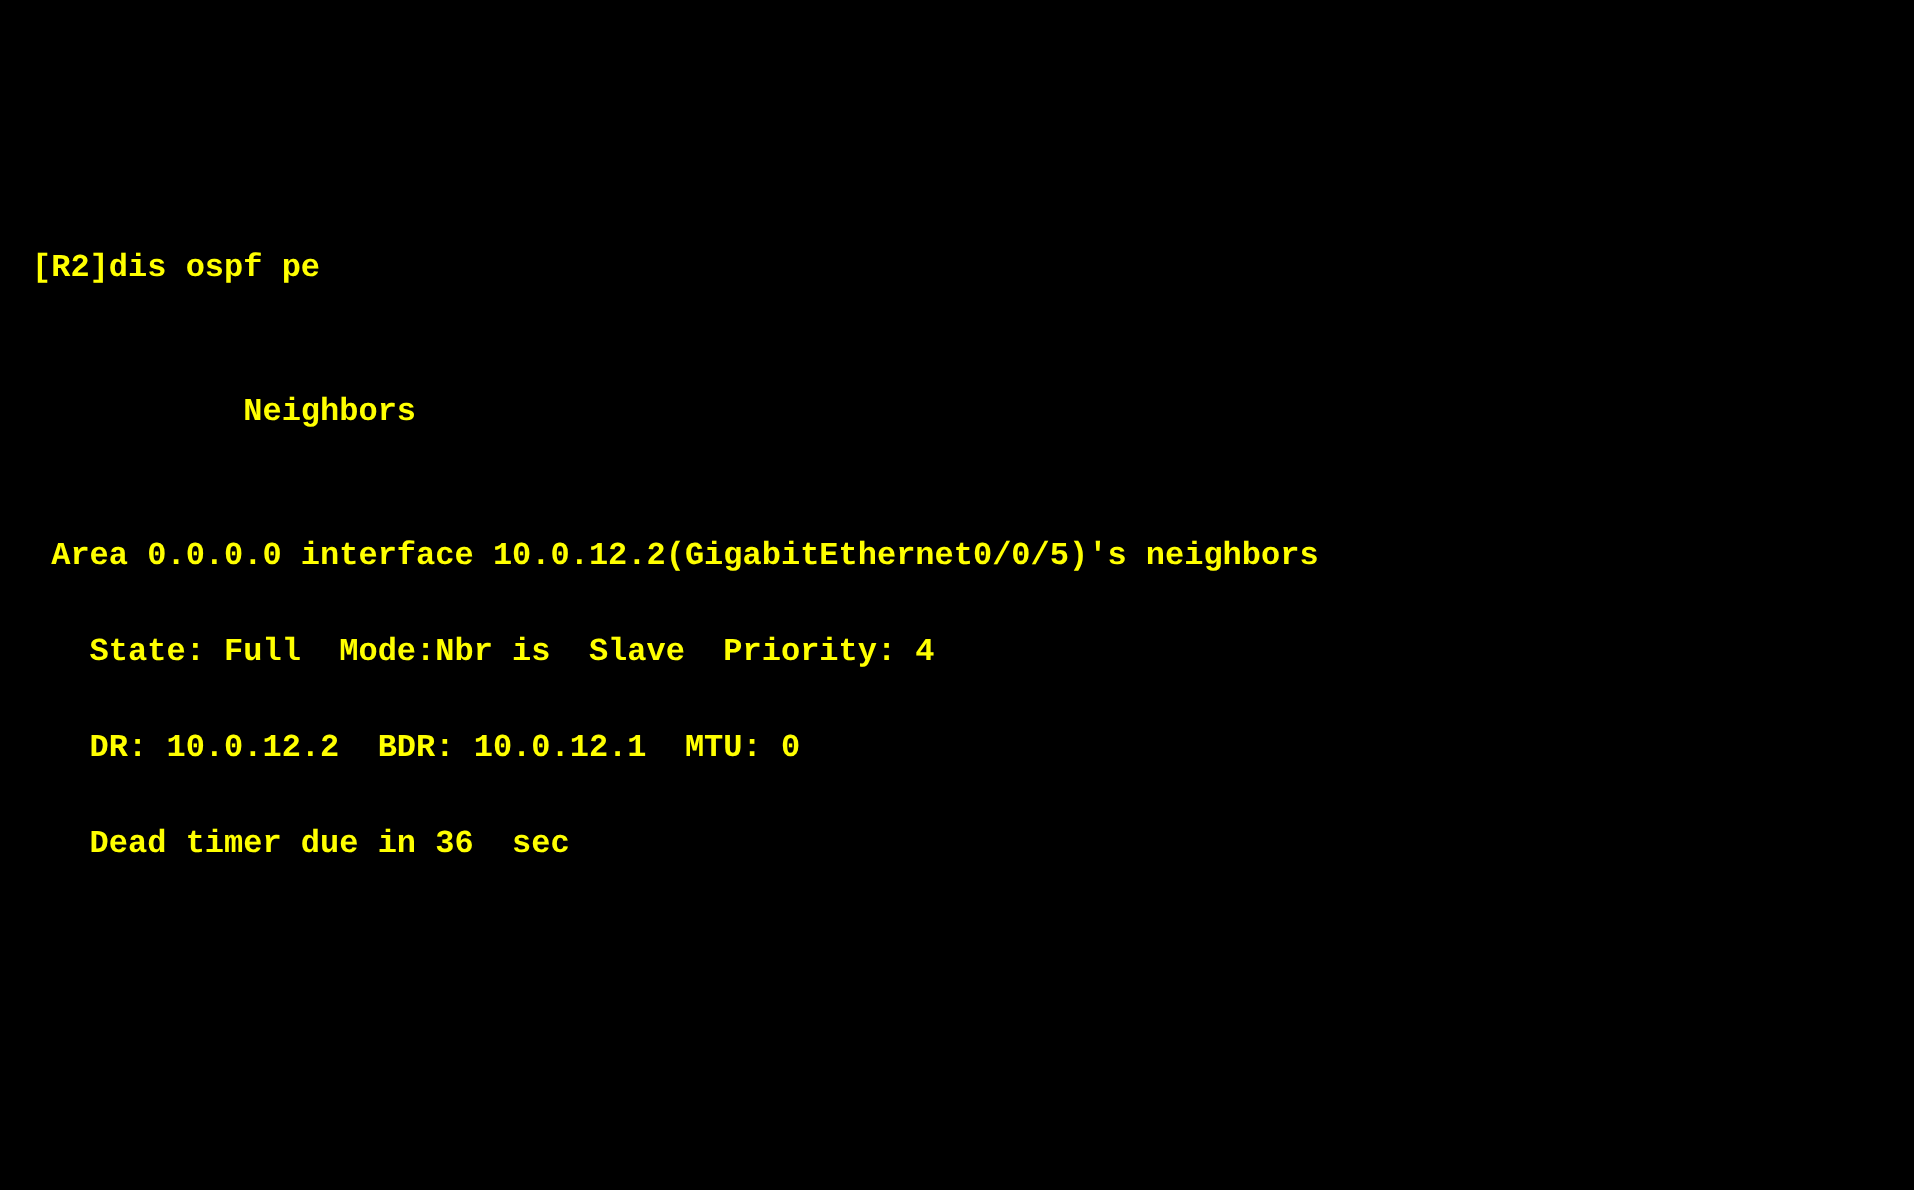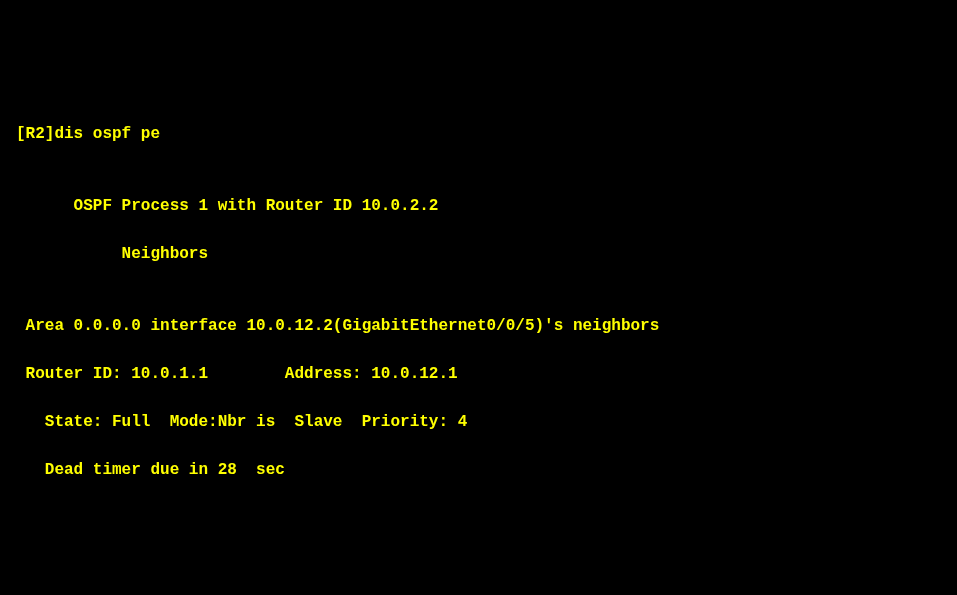--- a/index.html
+++ b/index.html
@@ -26,27 +26,26 @@
     }
   </style>
 </head>
 <body>
 
 
 
 <div>
 <span class="terminal-line">[R2]dis ospf pe</span>
 <span class="terminal-line"></span>
-<span class="terminal-line">      OSPF Process 1 with Router ID 10.0.2.2</span>
 <span class="terminal-line">           Neighbors</span>
 <span class="terminal-line"></span>
 <span class="terminal-line"> Area 0.0.0.0 interface 10.0.12.2(GigabitEthernet0/0/5)'s neighbors</span>
-<span class="terminal-line"> Router ID: 10.0.1.1        Address: 10.0.12.1</span>
 <span class="terminal-line">   State: Full  Mode:Nbr is  Slave  Priority: 4</span>
-<span class="terminal-line">   Dead timer due in 28  sec</span>
+<span class="terminal-line">   DR: 10.0.12.2  BDR: 10.0.12.1  MTU: 0</span>
+<span class="terminal-line">   Dead timer due in 36  sec</span>
 
 
 
 <span class="terminal-line"></span>
 
 <span class="terminal-line"></span>
 
 
 
 

